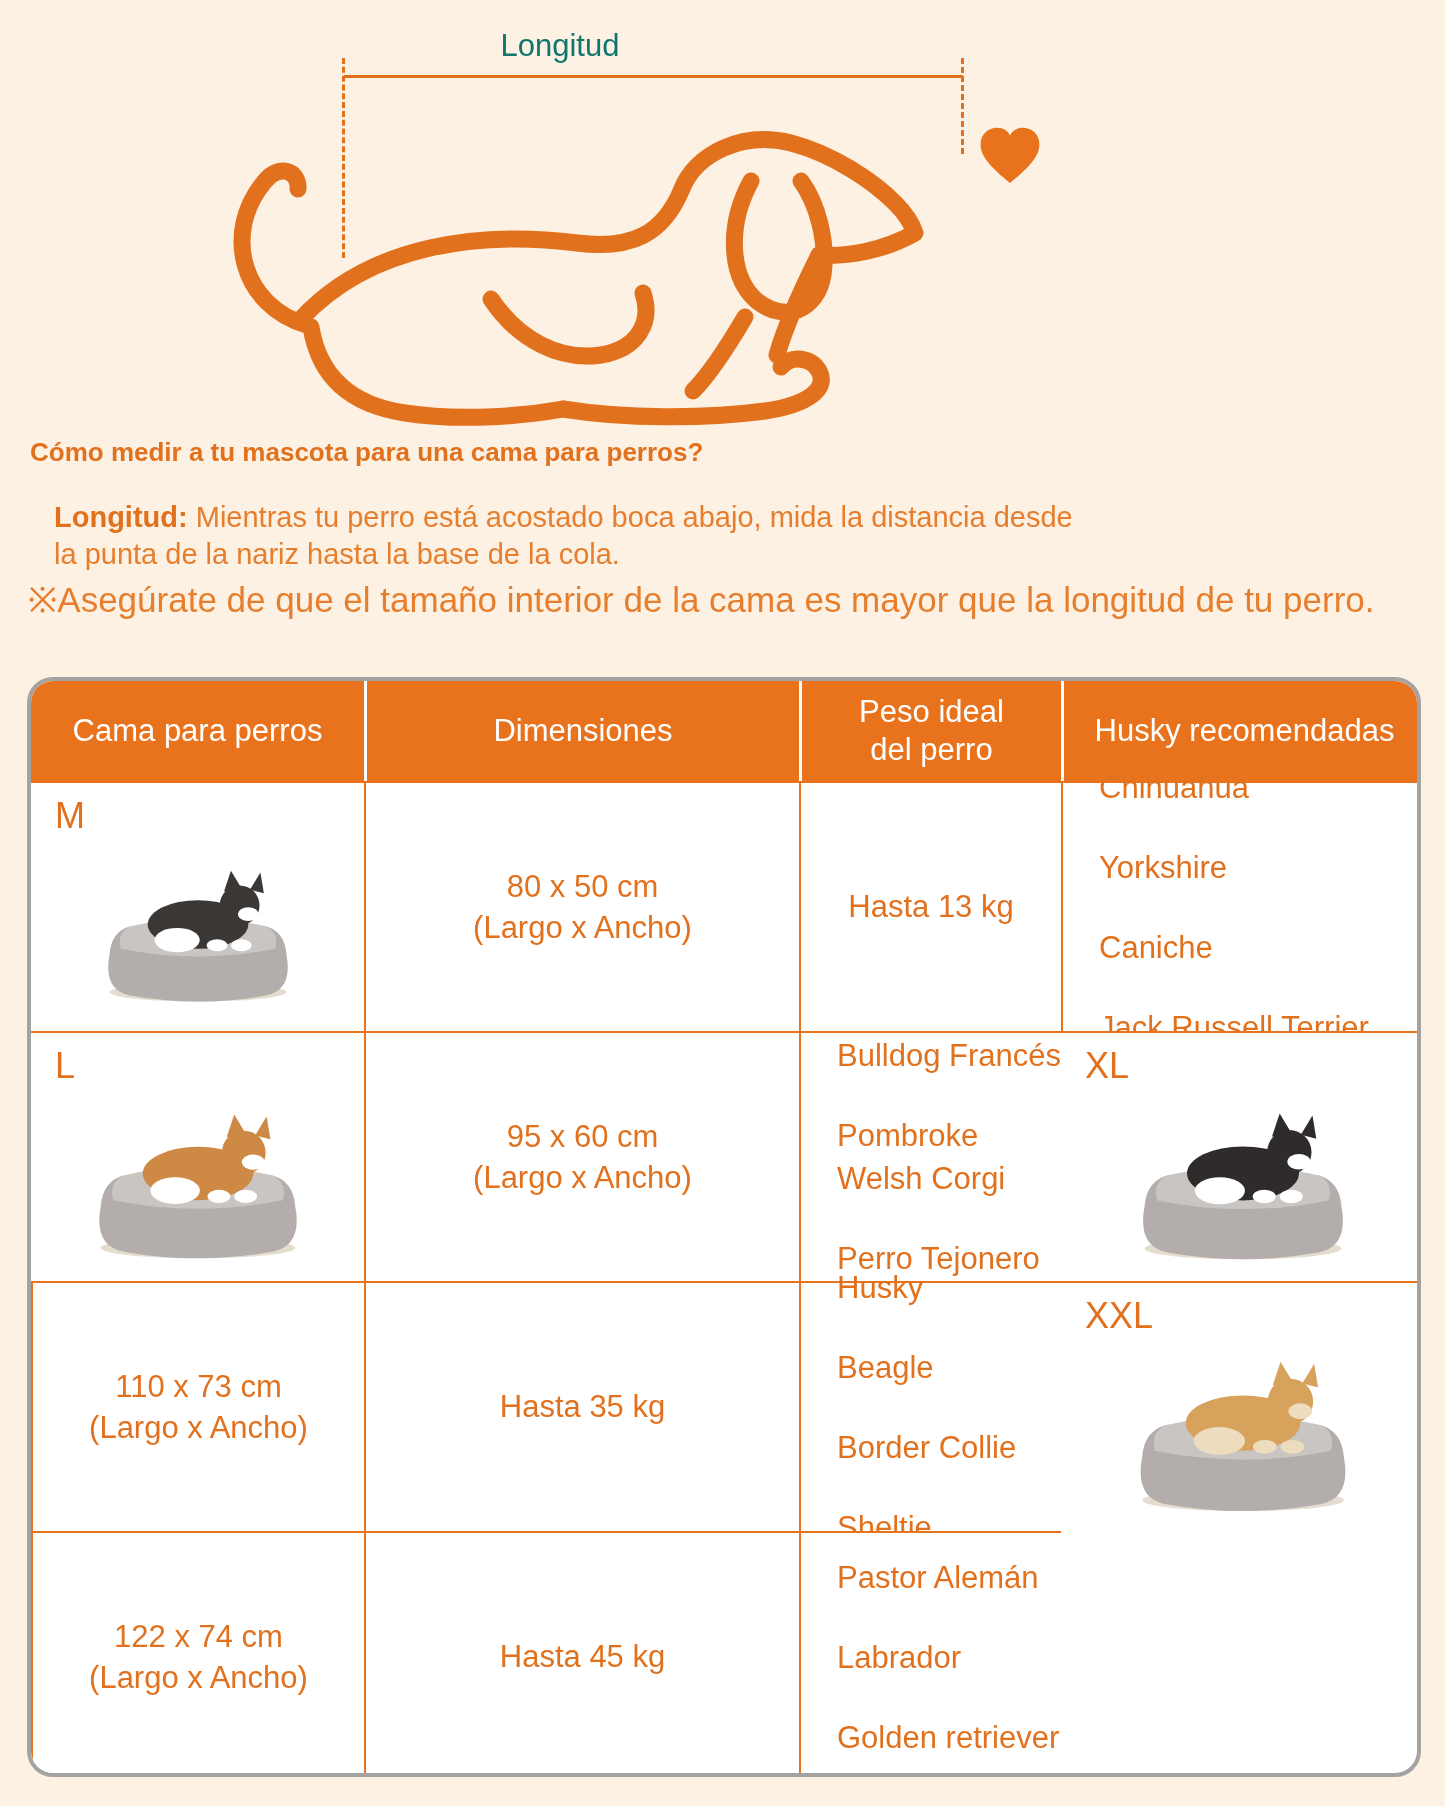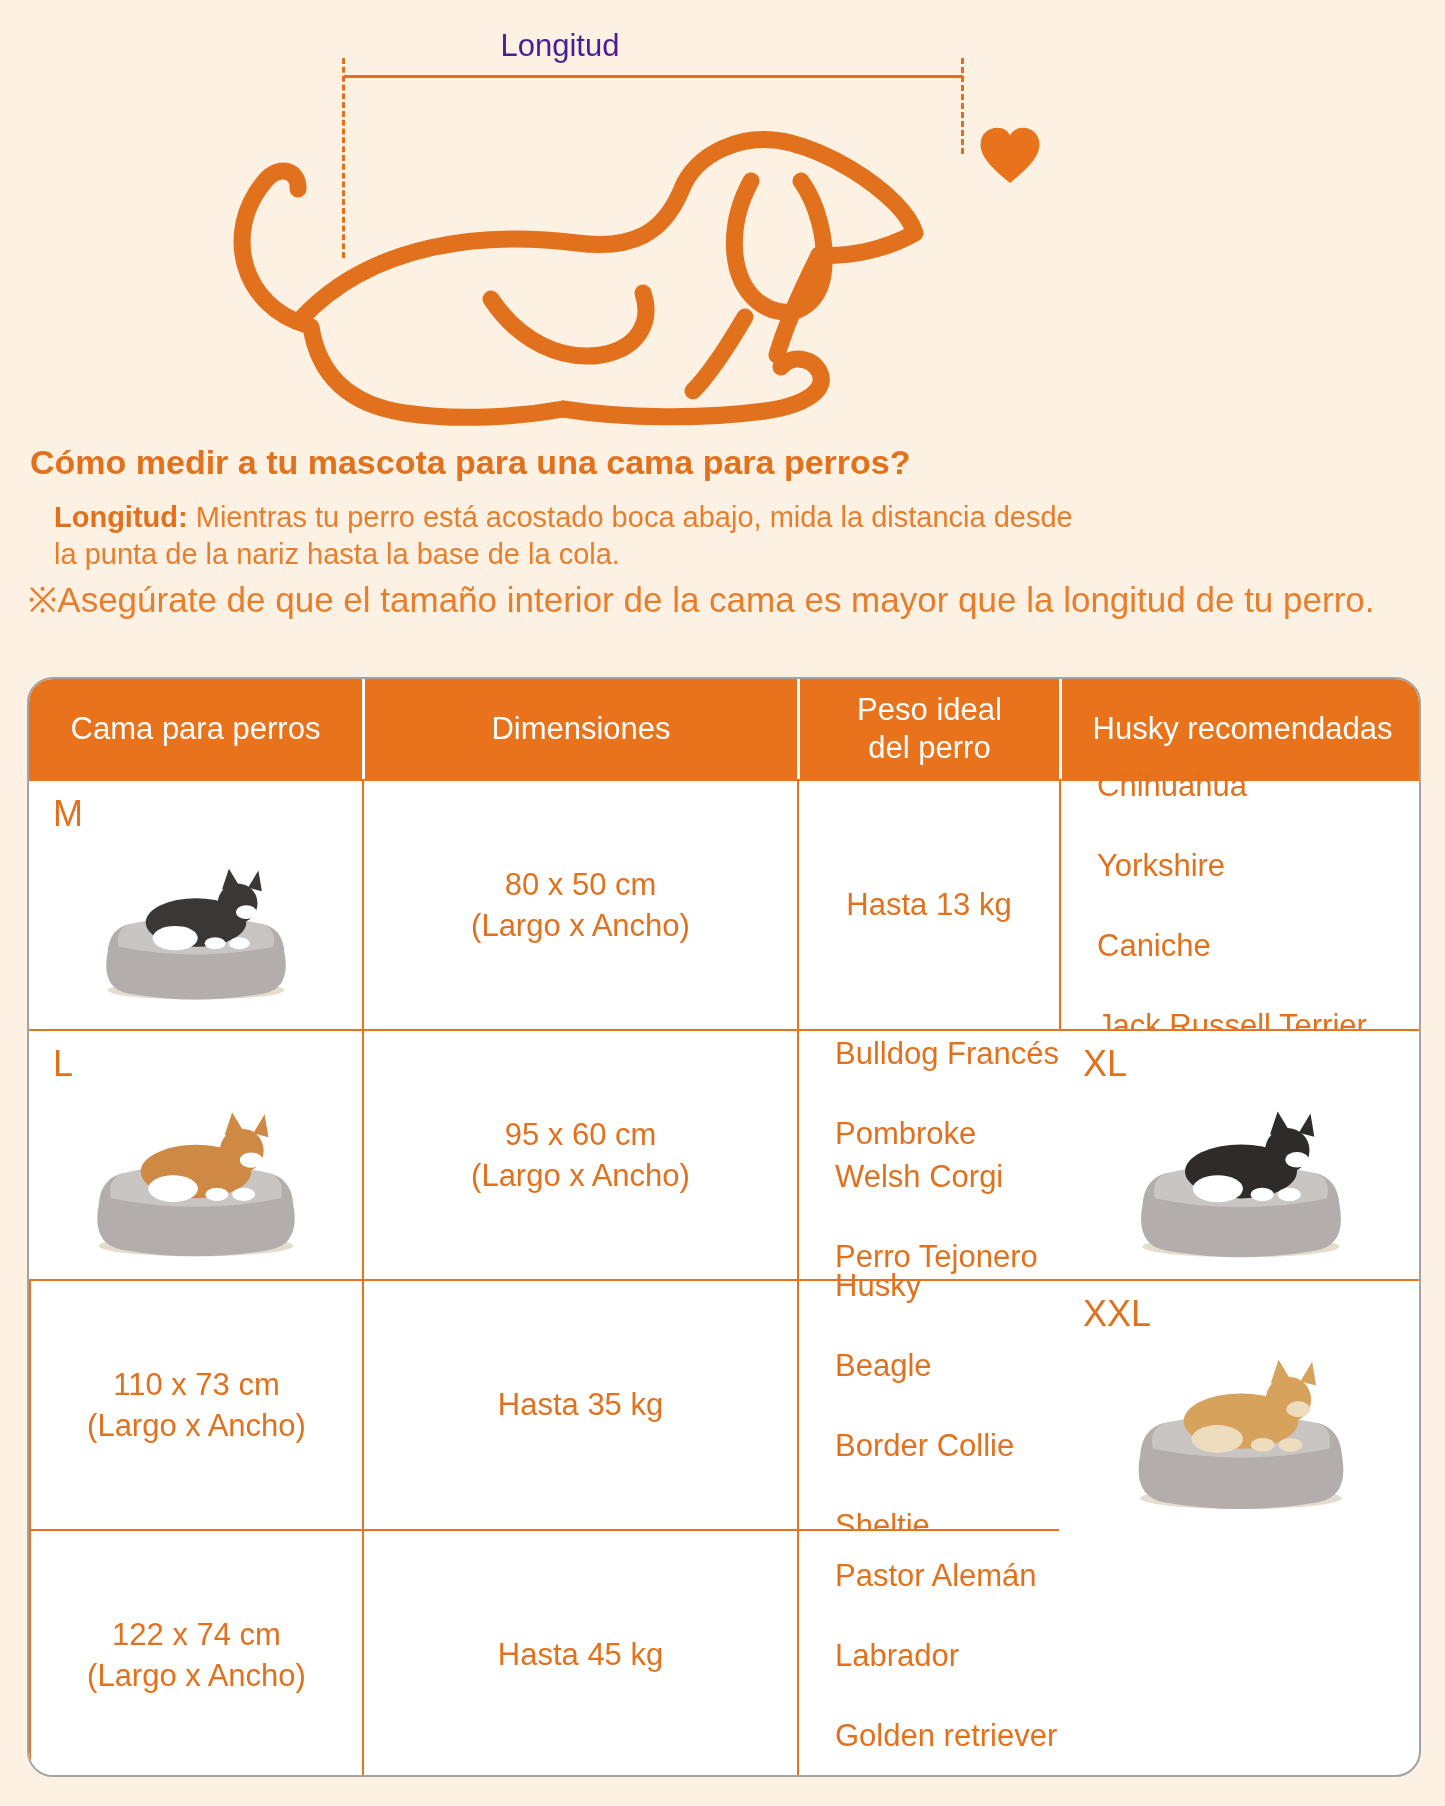--- a/index.html
+++ b/index.html
@@ -2,38 +2,38 @@
 <html><head>
 <meta charset="utf-8">
 <style>
   html,body{margin:0;padding:0;}
   body{background:#FCF1E2;font-family:"Liberation Sans",sans-serif;}
   .canvas{position:relative;width:1445px;height:1806px;background:#FCF1E2;overflow:hidden;}
 
   
   .diagram{position:absolute;left:0;top:0;width:1445px;height:430px;}
   .measure-label{position:absolute;left:440px;top:28px;width:240px;text-align:center;
-    font-size:31px;color:#4c1d95;}
+    font-size:31px;color:#0f766e;}
   .measure-line{position:absolute;left:344px;top:75px;width:619px;height:3px;background:#E2711E;}
   .dash-left{position:absolute;left:342px;top:58px;height:200px;width:0;border-left:3px dashed #E2711E;}
   .dash-right{position:absolute;left:961px;top:58px;height:96px;width:0;border-left:3px dashed #E2711E;}
   .heart{position:absolute;left:978px;top:126px;width:64px;height:60px;}
   .dogart{position:absolute;left:185px;top:85px;}
 
   
-  .title{position:absolute;left:30px;top:420px;width:1380px;font-size:34px;font-weight:bold;color:#E2711E;}
+  .title{position:absolute;left:30px;top:420px;width:1380px;font-size:26px;font-weight:bold;color:#E2711E;}
   .para{position:absolute;left:30px;top:470px;width:1030px;font-size:29px;line-height:37px;color:#E67E2E;margin-left:24px;}
   .para strong{color:#E2711E;}
   .note{position:absolute;left:28px;top:540px;width:1400px;font-size:35px;color:#E67E2E;}
 
   
   .sizetable{position:absolute;left:27px;top:677px;width:1394px;height:1100px;
     display:grid;grid-template-columns:333px 435px 262px 364px;
     grid-template-rows:100px 250px 250px 250px 250px;
-    border:2px solid #a3a3a3;border-radius:26px;background:#fff;box-sizing:border-box;overflow:hidden;}
+    border:4px solid #a3a3a3;border-radius:26px;background:#fff;box-sizing:border-box;overflow:hidden;}
   .hcell{background:#E8731C;color:#fff;font-size:31px;display:flex;align-items:center;justify-content:center;text-align:center;}
   .hcell + .hcell{border-left:3px solid #fff;}
   .hcell .hlabel{display:block;}
   .hcell:nth-child(3) .hlabel{max-width:175px;line-height:38px;}
   .bcell{background:#fff;border-top:2px solid #E8731C;box-sizing:border-box;
     display:flex;flex-direction:column;align-items:center;justify-content:center;color:#E2711E;font-size:31px;}
   .bcell.colline{border-left:2px solid #E8731C;}
   .sizecell{justify-content:flex-start;align-items:stretch;position:relative;}
   .size-label{font-size:36px;color:#E2711E;padding:12px 0 0 24px;}
   .bedwrap{flex:1;display:flex;align-items:center;justify-content:center;}

